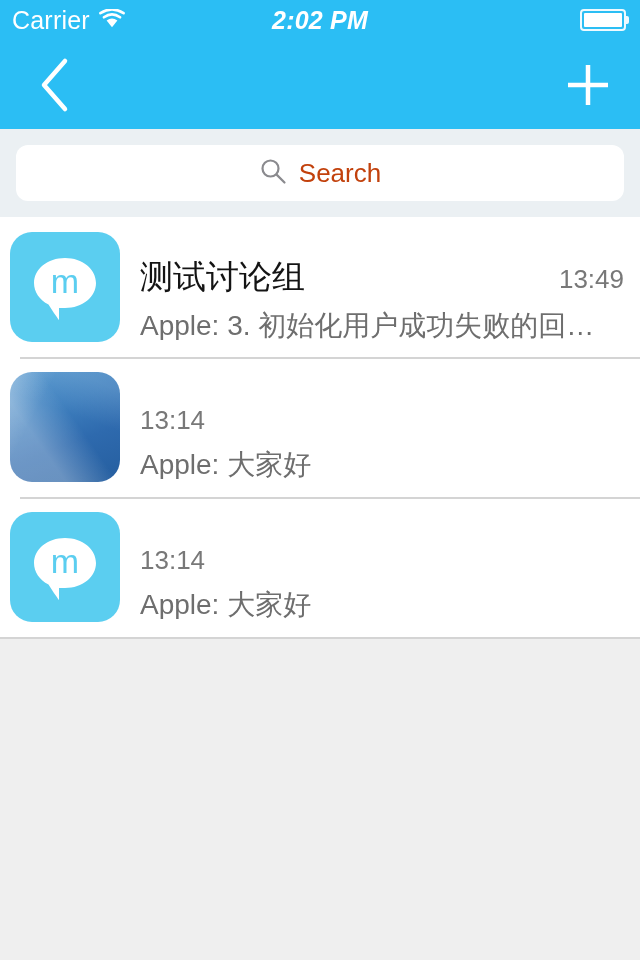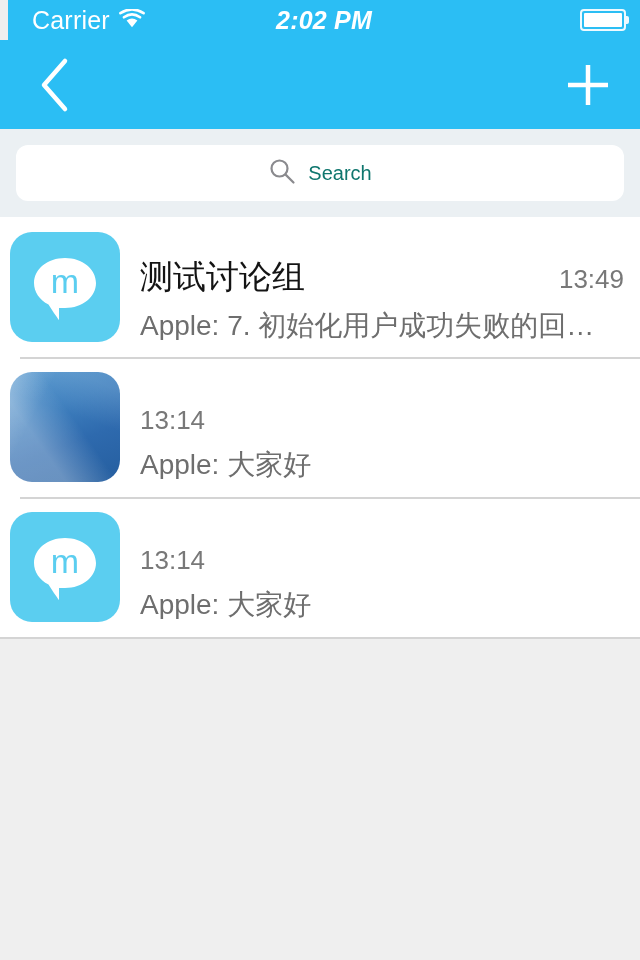--- a/index.html
+++ b/index.html
@@ -24,22 +24,21 @@
     overflow: hidden;
   }
 
   
   .status-bar {
     position: relative;
     height: 40px;
     background: #2BBEF4;
     display: flex;
     align-items: center;
-    padding: 0 24px;
-    margin-left: 8px;
+    padding: 0 12px;
   }
   .status-left {
     display: flex;
     align-items: center;
     gap: 9px;
   }
   .carrier-text {
     color: #ffffff;
     font-size: 25px;
     letter-spacing: 0.2px;
@@ -141,22 +140,22 @@
     height: 56px;
     background: #ffffff;
     border-radius: 12px;
     display: flex;
     align-items: center;
     justify-content: center;
     gap: 12px;
     cursor: text;
   }
   .search-placeholder {
-    color: #0f766e;
-    font-size: 20px;
+    color: #c2410c;
+    font-size: 26px;
     line-height: 1;
   }
 
   
   .conv-list {
     background: #ffffff;
     border-bottom: 2px solid #D4D4D4;
   }
   .conv-row {
     position: relative;
@@ -301,21 +300,21 @@
         <svg width="110" height="110" viewBox="0 0 110 110">
           <path d="M55 26 C72.5 26 86 37 86 51 C86 65 72.5 76 55 76 L49 76 L49 88 C49 88 43 80 38.5 72.5 C29.5 68 24 60 24 51 C24 37 37.5 26 55 26 Z" fill="#ffffff"></path>
           <text x="55" y="61" font-family="'Liberation Sans', sans-serif" font-size="34" fill="#5BCEF0" text-anchor="middle">m</text>
         </svg>
       </div>
       <div class="conv-text">
         <div class="conv-top">
           <div class="conv-title">测试讨论组</div>
           <div class="conv-time">13:49</div>
         </div>
-        <div class="conv-preview">Apple: 7. 初始化用户成功失败的回调…</div>
+        <div class="conv-preview">Apple: 3. 初始化用户成功失败的回调…</div>
       </div>
     </div>
 
     <div class="conv-row">
       <div class="avatar avatar-blue"></div>
       <div class="conv-text">
         <div class="conv-top">
           <div class="conv-time">13:14</div>
         </div>
         <div class="conv-preview">Apple: 大家好</div>

